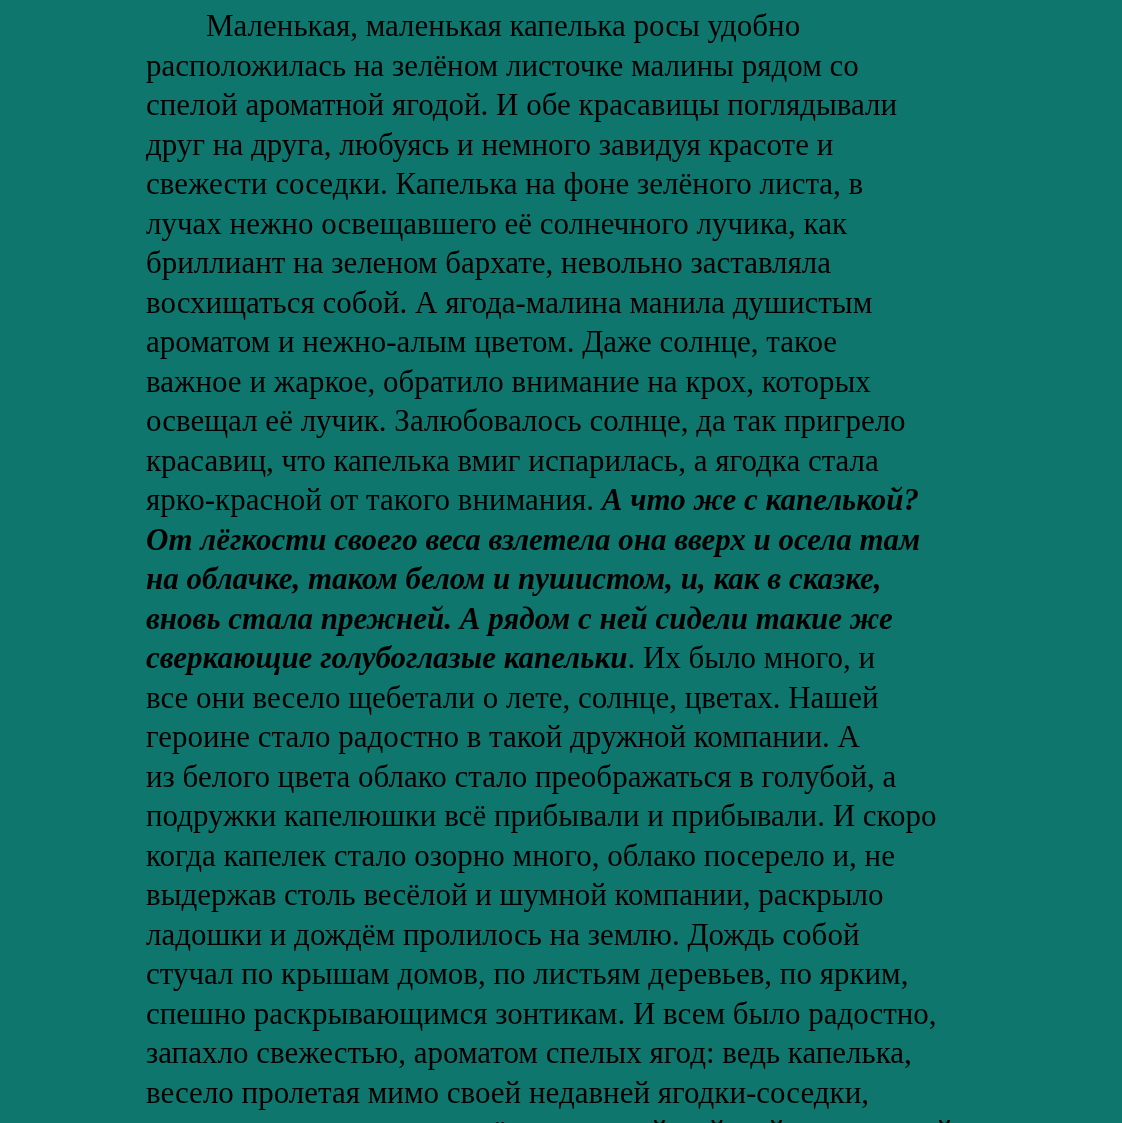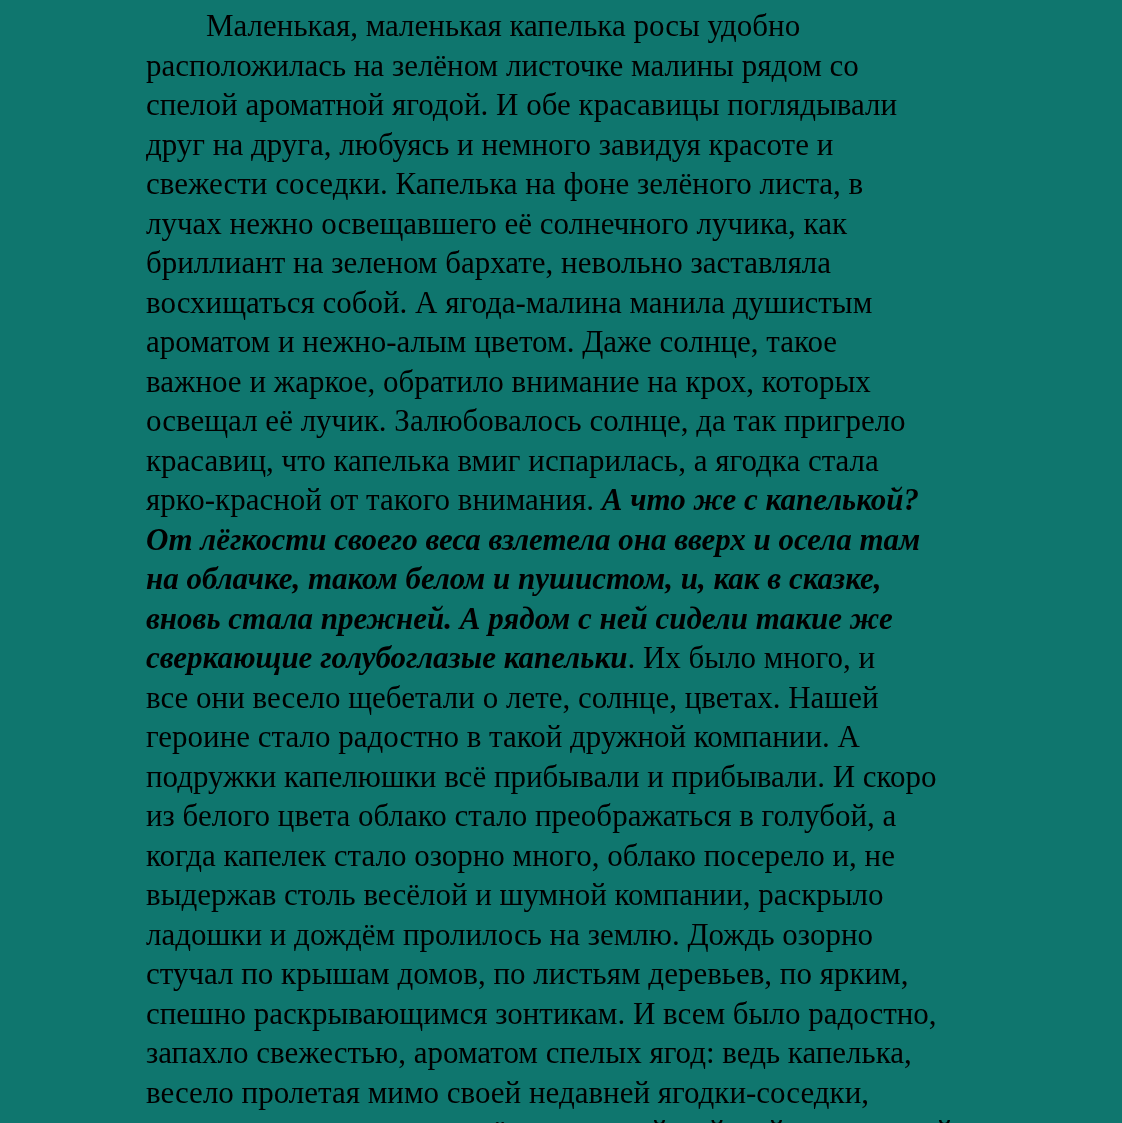--- a/index.html
+++ b/index.html
@@ -51,24 +51,24 @@
       <div class="line"><span>важное и жаркое, обратило внимание на крох, которых</span></div>
       <div class="line"><span>освещал её лучик. Залюбовалось солнце, да так пригрело</span></div>
       <div class="line"><span>красавиц, что капелька вмиг испарилась, а ягодка стала</span></div>
       <div class="line"><span>ярко-красной от такого внимания. </span><b>А что же с капелькой?</b></div>
       <div class="line"><b>От лёгкости своего веса взлетела она вверх и осела там</b></div>
       <div class="line"><b>на облачке, таком белом и пушистом, и, как в сказке,</b></div>
       <div class="line"><b>вновь стала прежней. А рядом с ней сидели такие же</b></div>
       <div class="line"><b>сверкающие голубоглазые капельки</b><span>. Их было много, и</span></div>
       <div class="line"><span>все они весело щебетали о лете, солнце, цветах. Нашей</span></div>
       <div class="line"><span>героине стало радостно в такой дружной компании. А</span></div>
+      <div class="line"><span>из белого цвета облако стало преображаться в голубой, а</span></div>
       <div class="line"><span>подружки капелюшки всё прибывали и прибывали. И скоро</span></div>
-      <div class="line"><span>из белого цвета облако стало преображаться в голубой, а</span></div>
       <div class="line"><span>когда капелек стало озорно много, облако посерело и, не</span></div>
       <div class="line"><span>выдержав столь весёлой и шумной компании, раскрыло</span></div>
-      <div class="line"><span>ладошки и дождём пролилось на землю. Дождь озорно</span></div>
+      <div class="line"><span>ладошки и дождём пролилось на землю. Дождь собой</span></div>
       <div class="line"><span>стучал по крышам домов, по листьям деревьев, по ярким,</span></div>
       <div class="line"><span>спешно раскрывающимся зонтикам. И всем было радостно,</span></div>
       <div class="line"><span>запахло свежестью, ароматом спелых ягод: ведь капелька,</span></div>
       <div class="line"><span>весело пролетая мимо своей недавней ягодки-соседки,</span></div>
       <div class="line"><span>помахала на прощание ещё разок своей майской ягодке, свой</span></div>
     </div>
 </div>
 
 </body></html>

